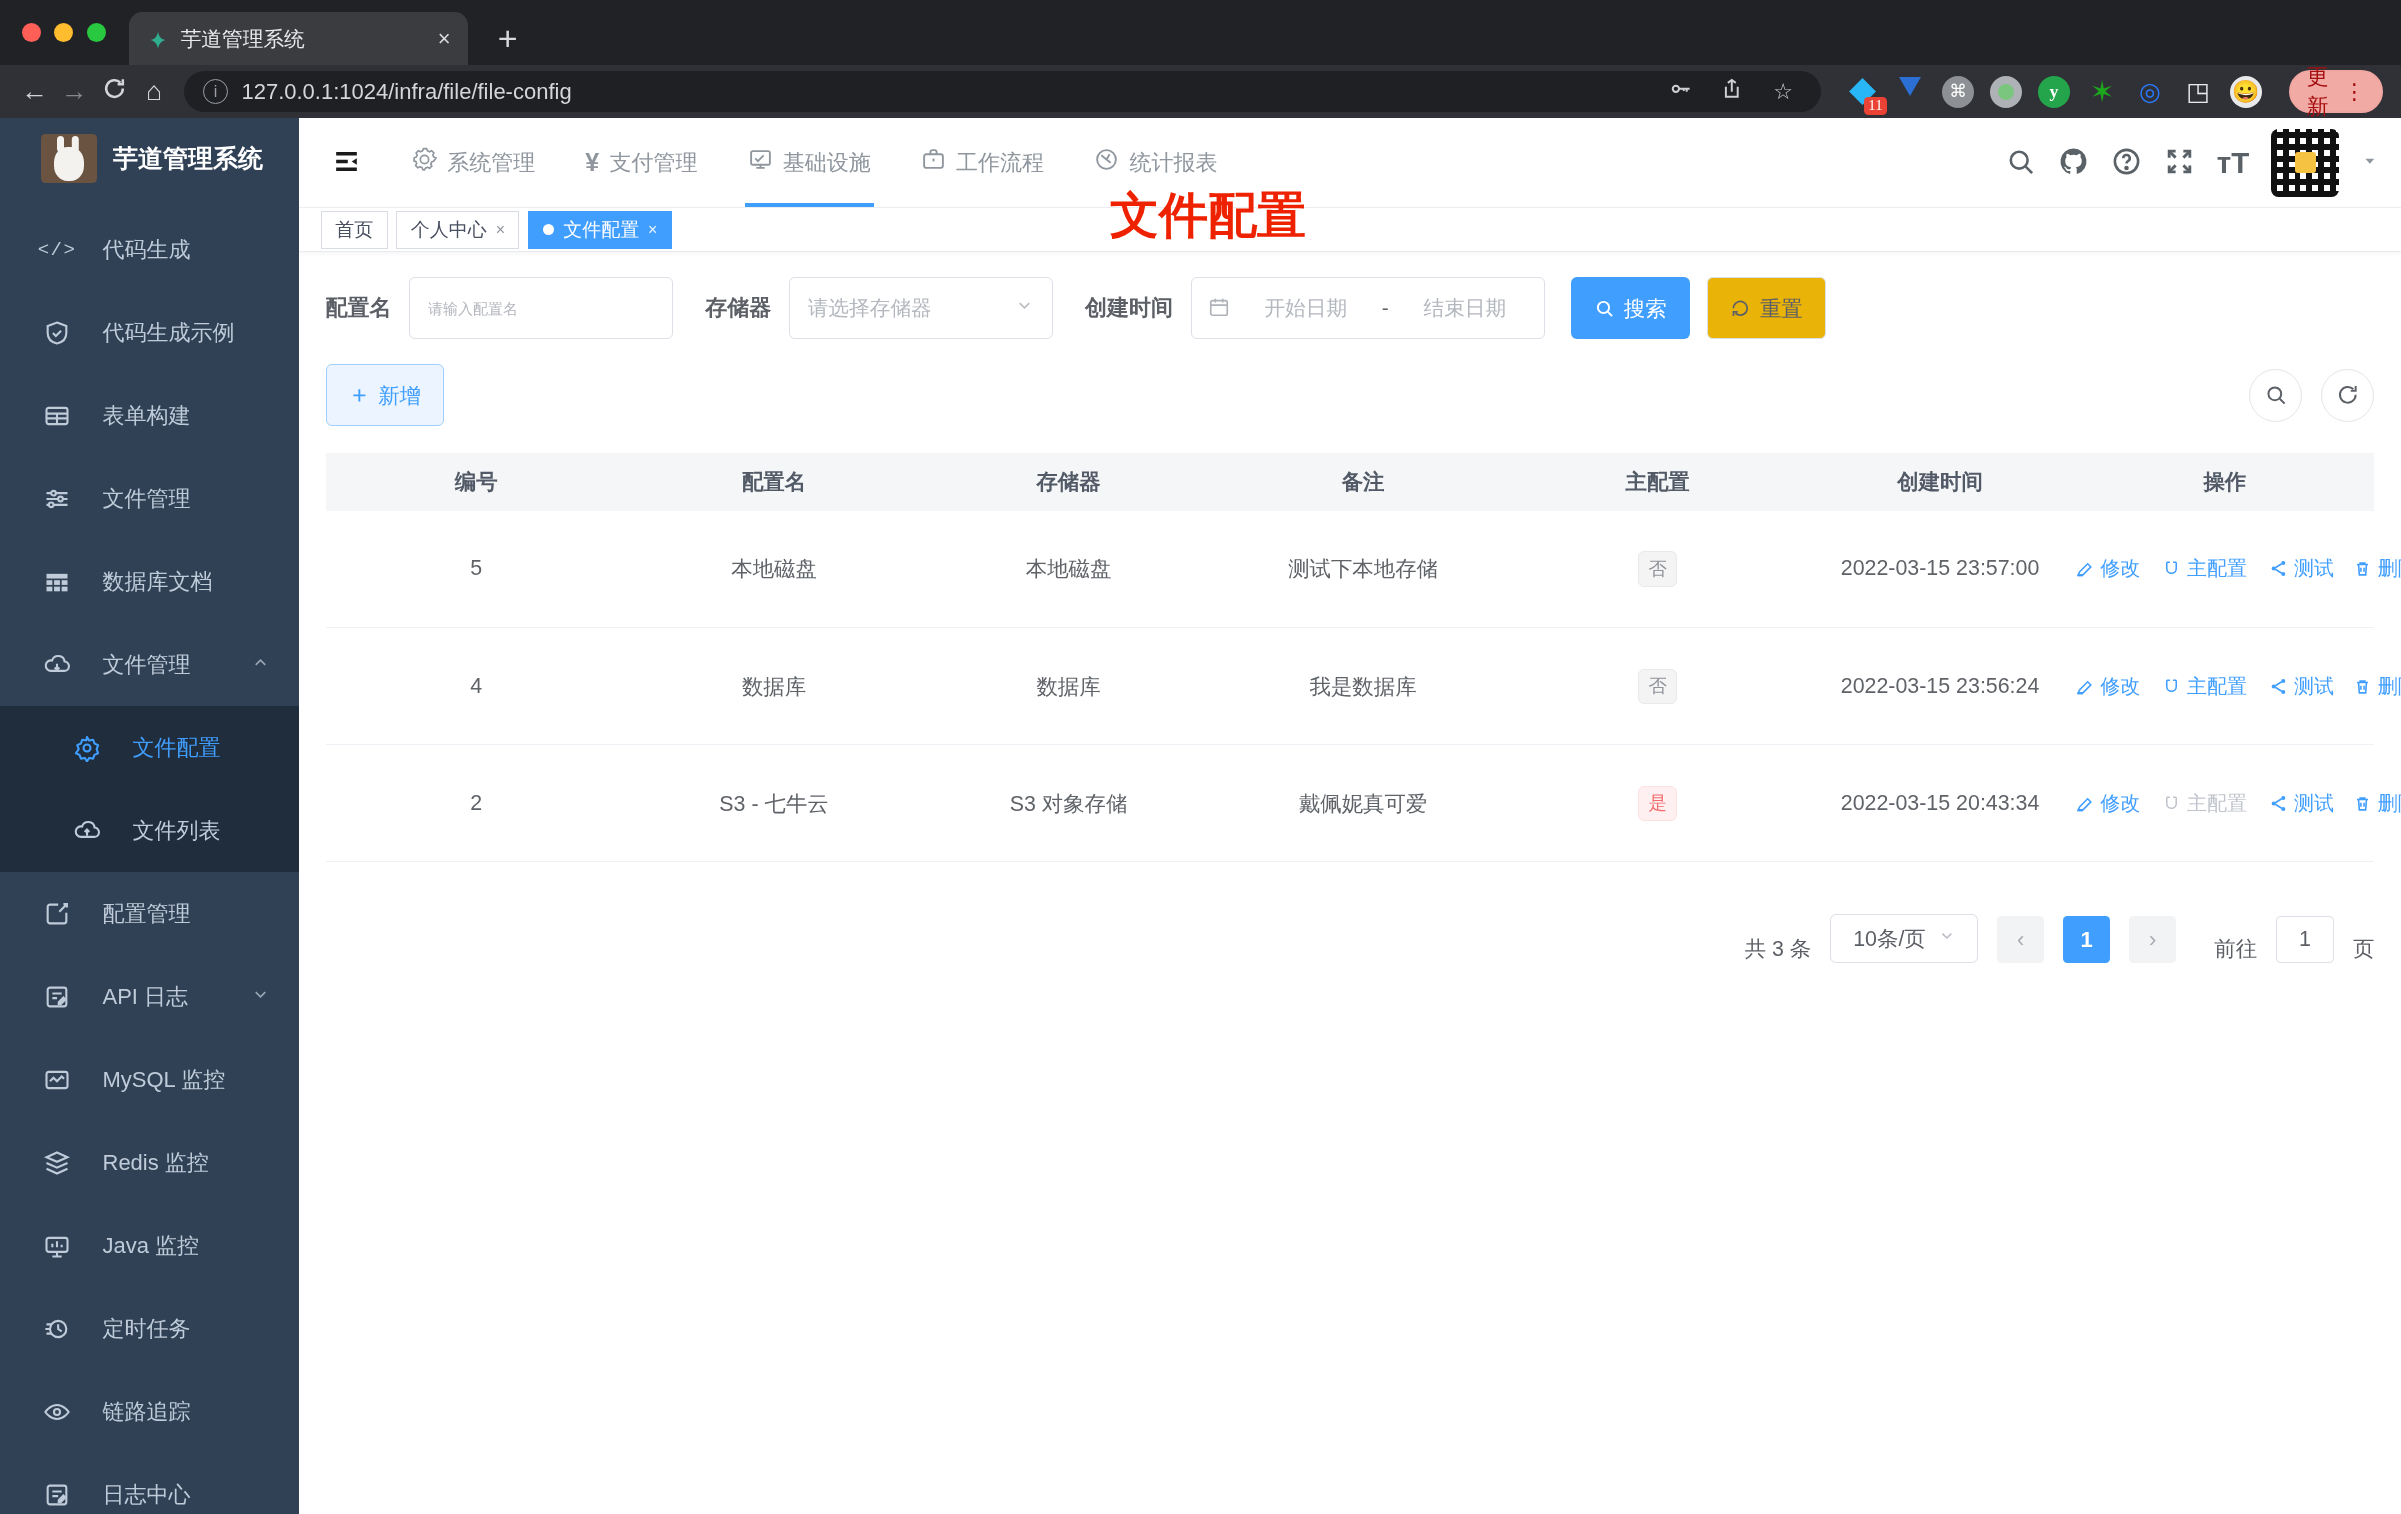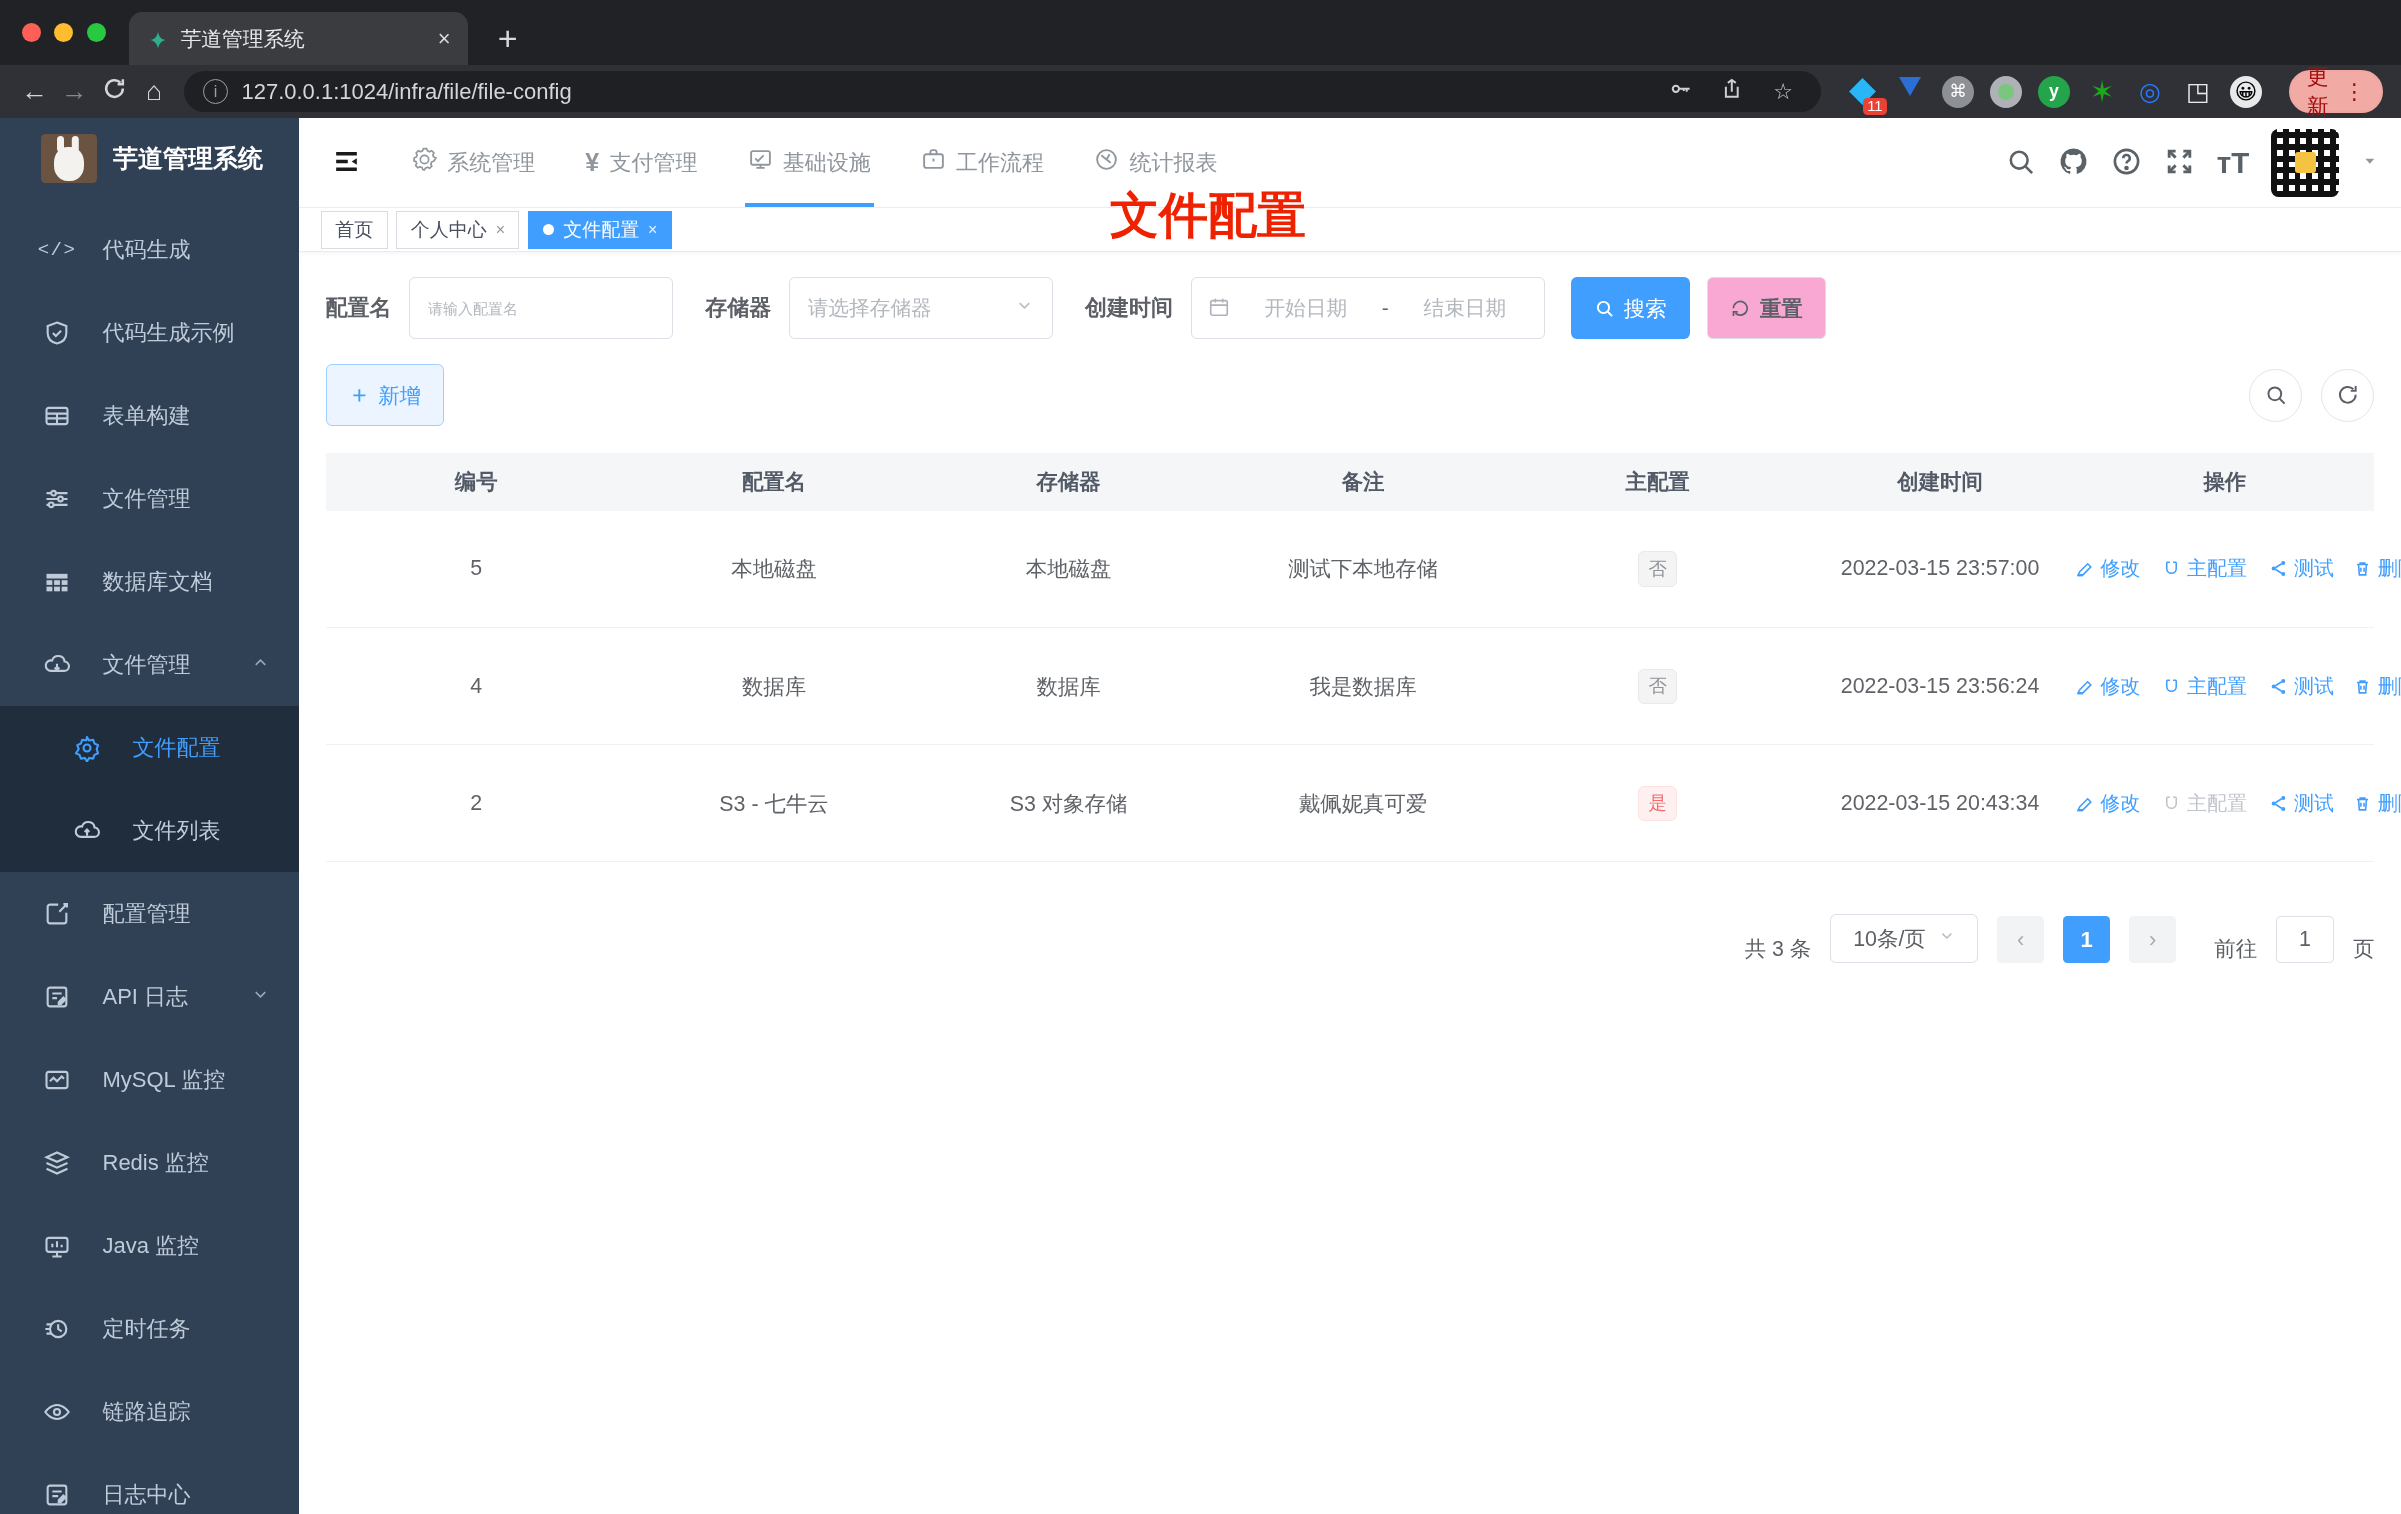--- a/index.html
+++ b/index.html
@@ -20,21 +20,21 @@
   .btab .x { color:#d8d9da; font-size:22px; }
   .newtab { color:#d8d9da; font-size:34px; font-weight:300; margin-left:29.5px; line-height:53px; }
   .toolbar { height:53px; background:#303136; display:flex; align-items:center; padding:0 17.7px; gap:5.9px; }
   .navic { width:44px; text-align:center; color:#d2d4d7; font-size:26.6px; }
   .urlpill { height:41px; flex:0 0 1637px; margin-left:7.4px; background:#1f2024; border-radius:20.7px;
     display:flex; align-items:center; padding:0 19px; gap:13.3px; }
   .urlpill .info { width:25px;height:25px;border-radius:50%;border:1.5px solid #9aa0a6;color:#9aa0a6;
     font-size:16px;display:flex;align-items:center;justify-content:center; }
   .url { color:#d4d6d9; font-size:22px; flex:1; }
   .pill-ic { color:#cfd0d2; font-size:22px; width:38px; text-align:center; }
-  .exts { display:flex; align-items:center; gap:16px; margin-left:19px; }
+  .exts { display:flex; align-items:center; gap:16px; margin-left:19px;font-family:Liberation Serif, serif; }
   .ext { width:32px; height:32px; border-radius:50%; position:relative; display:flex; align-items:center; justify-content:center; font-size:17.7px; }
   .badge { position:absolute; right:-8.9px; bottom:-7.4px; background:#ea4335; color:#fff; font-size:14.8px;
     border-radius:4.4px; padding:0.7px 4.4px; }
   .update { margin-left:20.7px; height:43px; border:2.2px solid #f0a6a1; background:#f2aaa5; color:#a50e0e;
     border-radius:22px; display:flex; align-items:center; gap:10.3px; padding:0 16px; font-size:22px; }
   .update .dots { color:#a50e0e; font-size:22px; letter-spacing:0; }
 
   
   .app { position:absolute; top:118px; left:0; right:0; bottom:0; display:flex; }
 
@@ -103,21 +103,21 @@
   .fselect .caret svg { width:19px; height:19px; color:#b8bcc2; }
   .daterange { width:354px; height:62px; border:0.7px solid #dcdfe6; border-radius:5.9px; display:flex;
     align-items:center; padding:12px 16px; gap:13.3px; background:#fff; }
   .daterange .cal svg { width:22px; height:22px; color:#aeb2b9; }
   .dr-ph { color:#b3b7be; font-size:20.7px; flex:1; text-align:center; }
   .dr-sep { color:#606266; font-size:20.7px; }
   .btn { height:62px; border-radius:5.9px; display:inline-flex; align-items:center; gap:8.9px;
     font-size:21.4px; padding:0 22px; cursor:pointer; border:0.7px solid transparent; }
   .btn svg { width:20.7px; height:20.7px; }
   .btn.primary { background:#409eff; color:#fff; margin-left:26.6px; }
-  .btn.plain { background:#f9a8d4; border-color:#dcdfe6; color:#5c6066; margin-left:17.7px;font-weight:bold; }
+  .btn.plain { background:#eab308; border-color:#dcdfe6; color:#5c6066; margin-left:17.7px; }
   .btn.addnew { background:#ecf5ff; border-color:#a0cfff; color:#409eff; margin-top:25px; }
   .toolrow { display:flex; align-items:flex-start; }
   .roundbtns { margin-left:auto; margin-top:29.5px; display:flex; gap:19px; }
   .rbtn { width:53px; height:53px; border-radius:50%; border:0.7px solid #e2e5ea; display:flex;
     align-items:center; justify-content:center; color:#5c6066; background:#fff; }
   .rbtn svg { width:23.6px; height:23.6px; }
 
   
   table.grid { width:100%; border-collapse:collapse; margin-top:26.6px; table-layout:fixed; }
   .grid th { background:#f5f6f8; height:58px; font-size:21.4px; color:#515a66; font-weight:700; }

